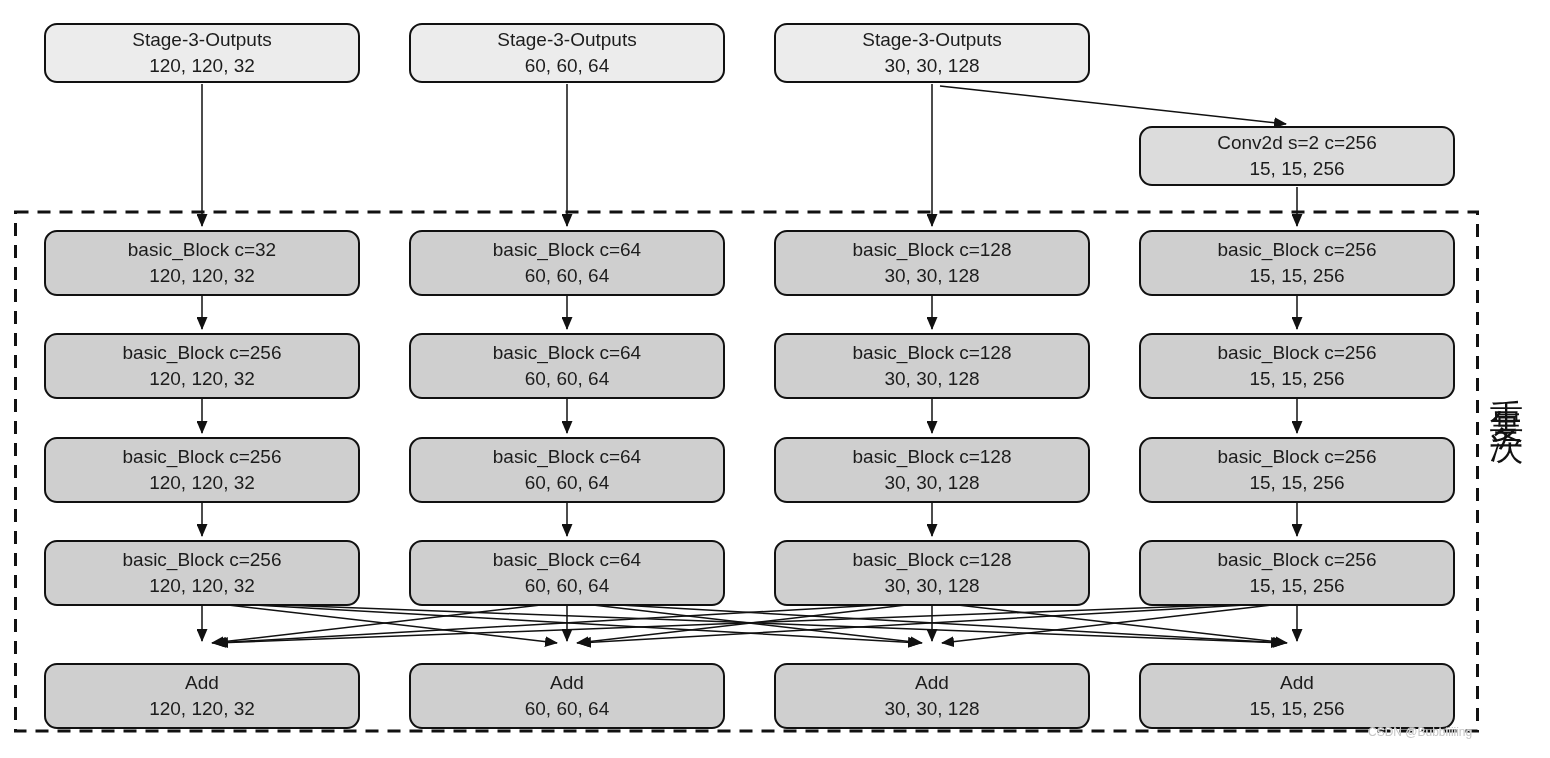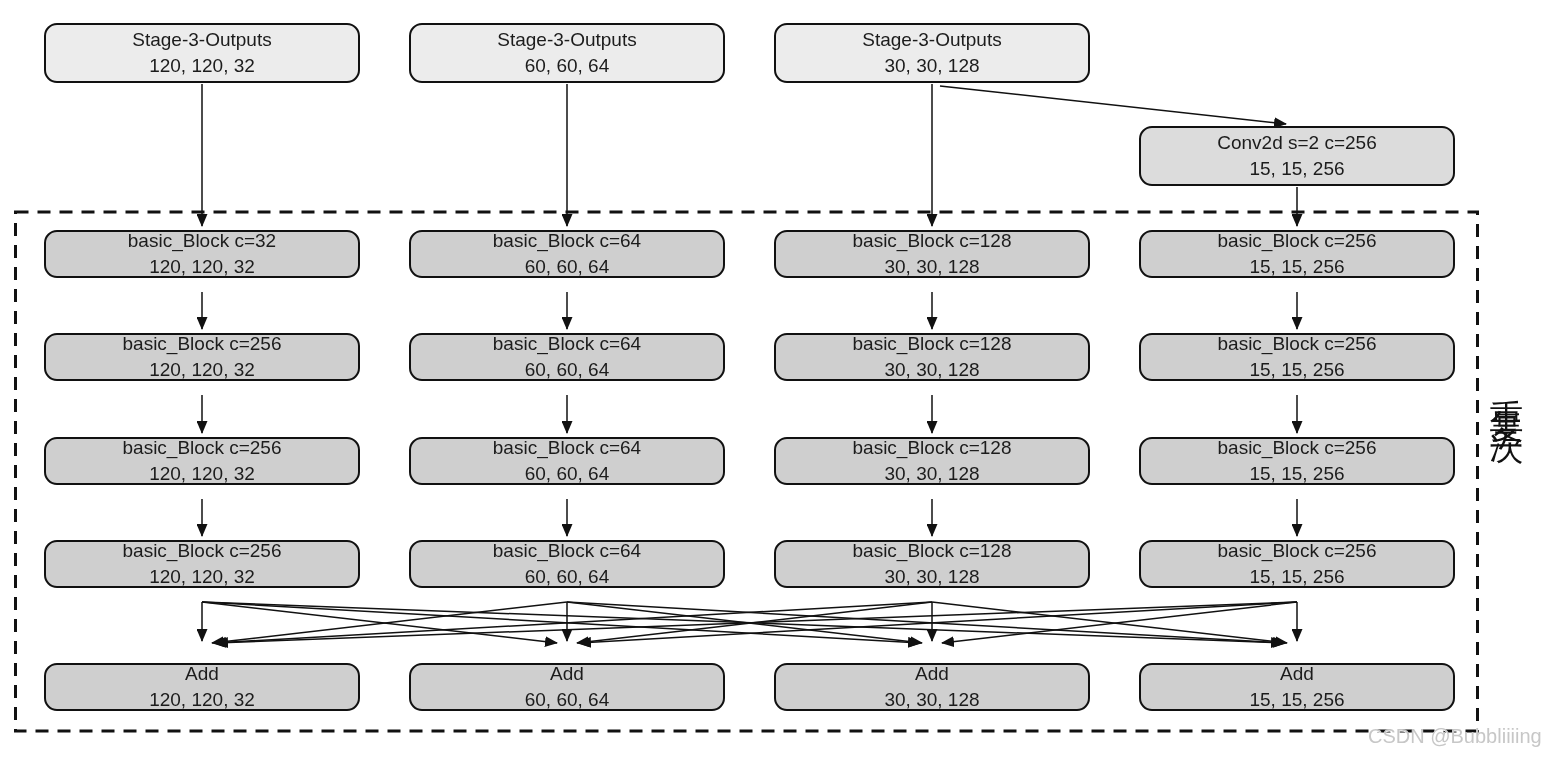--- a/index.html
+++ b/index.html
@@ -6,21 +6,21 @@
   #canvas{
     position:relative;
     width:1550px;height:758px;
     background:#ffffff;
     font-family:"Liberation Sans", sans-serif;
     overflow:hidden;
   }
   #wires{position:absolute;left:0;top:0;width:1550px;height:758px;}
   .box{
     position:absolute;
-    width:316px;height:48px;
+    width:316px;height:66px;
     background:#cfcfcf;
     border:2.5px solid #111111;
     border-radius:13px;
     box-sizing:border-box;
     display:flex;flex-direction:column;align-items:center;justify-content:center;
     font-size:19px;line-height:26px;color:#1c1c1c;
     z-index:2;
     text-align:center;
   }
   .stage{background:#ececec;height:60px;}
@@ -29,21 +29,21 @@
   .rowtop{top:23px;} .rowconv{top:126px;}
   .r1{top:230px;} .r2{top:333px;} .r3{top:437px;} .r4{top:540px;} .radd{top:663px;}
   .repeat-label{
     position:absolute;left:1484px;top:372px;
     writing-mode:vertical-rl;text-orientation:upright;
     font-size:34px;letter-spacing:11px;color:#111111;
     z-index:2;
   }
   .watermark{
     position:absolute;left:1368px;top:725px;
-    font-size:20px;color:#c7c7c7;
+    font-size:12px;color:#c7c7c7;
     text-shadow:0 1px 0 #ffffff;
     z-index:3;white-space:nowrap;
   }
 </style>
 </head>
 <body>
 
 <div id="canvas">
 
   <svg id="wires" viewBox="0 0 1550 758" xmlns="http://www.w3.org/2000/svg">

